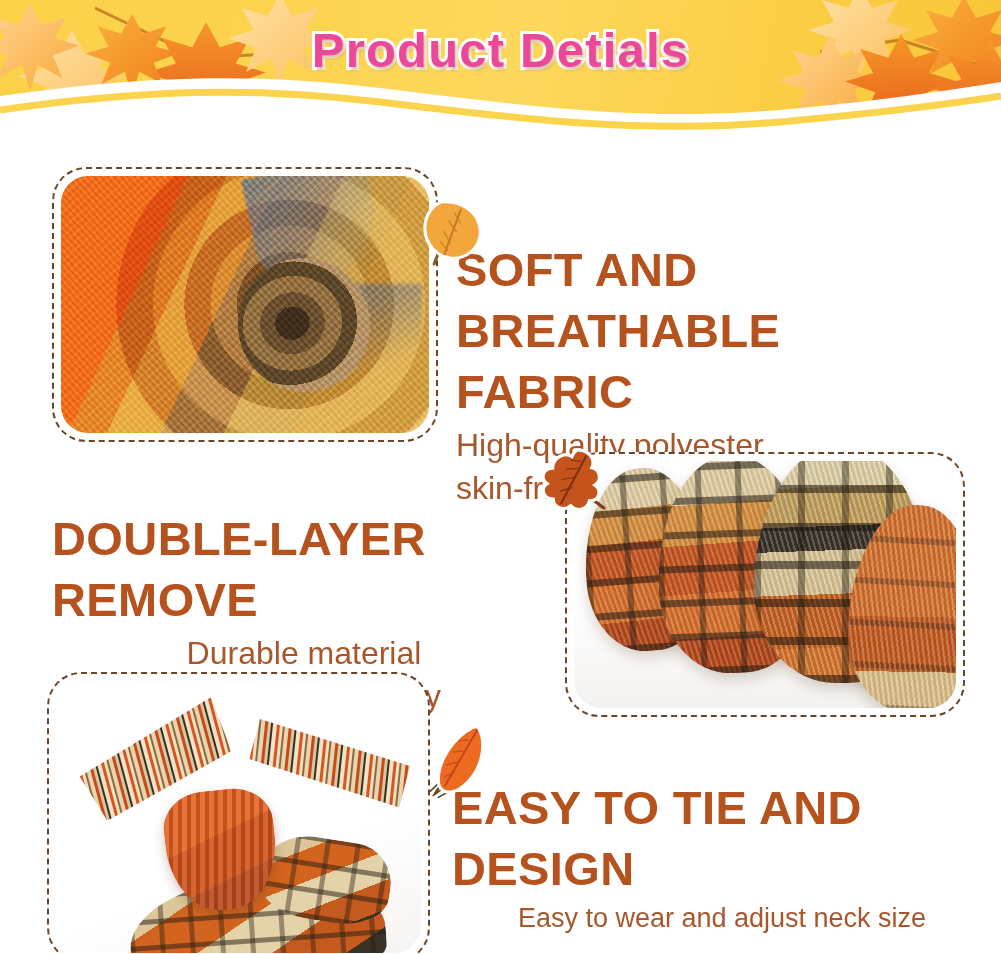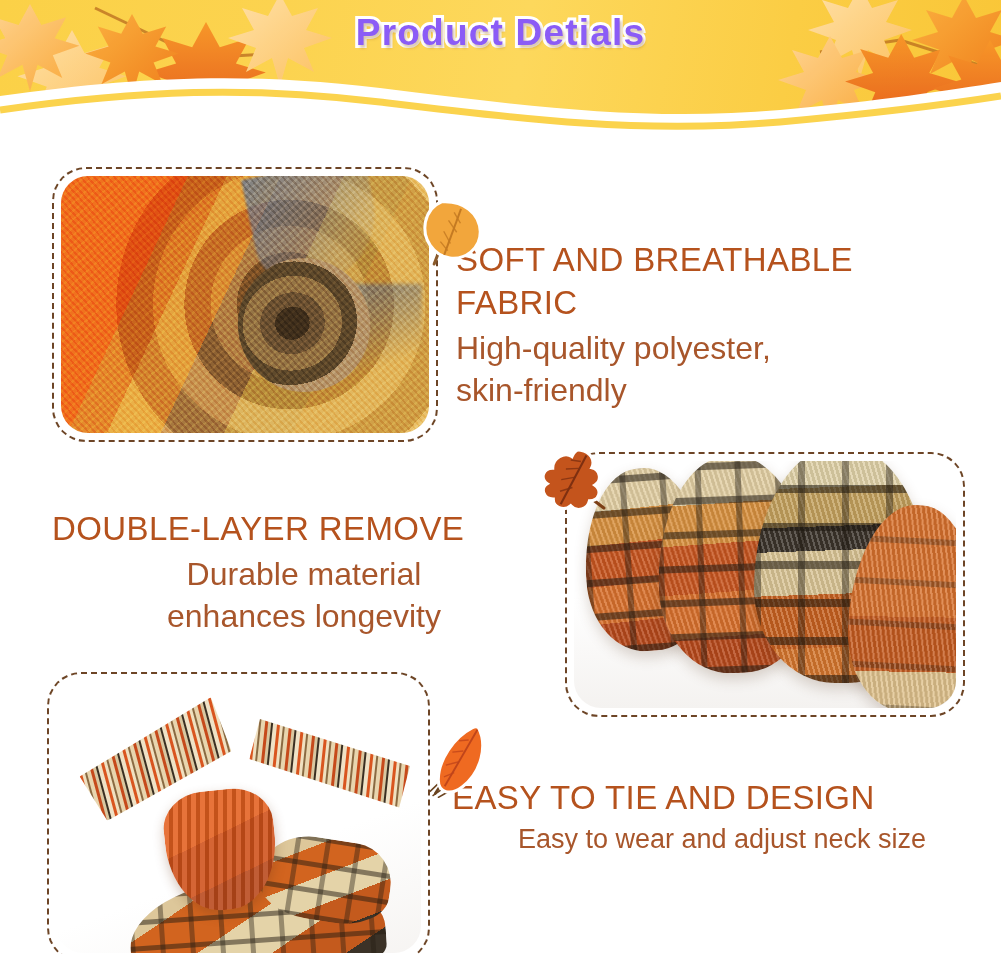--- a/index.html
+++ b/index.html
@@ -18,26 +18,26 @@
     overflow:hidden;
   }
   .banner-bg {
     position:absolute; left:0; top:0; width:1001px; height:130px;
     background:linear-gradient(100deg,#fbd147 0%,#fcd34f 28%,#fdd85c 52%,#fbcd44 78%,#f9c637 100%);
   }
   .banner-leaves { position:absolute; left:0; top:0; width:1001px; height:130px; }
   .banner-wave { position:absolute; left:0; bottom:0; width:1001px; height:60px; }
 
   .banner-title {
-    position:absolute; left:0; top:12px; width:1001px;
+    position:absolute; left:0; top:22px; width:1001px;
     text-align:center;
-    font-size:37px;
+    font-size:49px;
     font-weight:bold;
     letter-spacing:1.2px;
-    color:#8b5cf6;
+    color:#ec4899;
     -webkit-text-stroke:6px #ffffff;
     paint-order:stroke fill;
     text-shadow:2px 3px 3px rgba(140,85,20,.35);
     z-index:5;
     font-family:"Liberation Sans", sans-serif;
   }
 
   
   .photo-frame {
     position:absolute;
@@ -162,22 +162,22 @@
       linear-gradient(150deg,#ddc79a 0 24%, #d2641f 24% 46%, #e4d3a8 46% 66%, #c45a1d 66% 86%, #3b3227 86% 100%);
   }
   #tail-b { left:20%; bottom:-6%; width:70%; height:34%;
     border-radius:50% 44% 10% 10% / 70% 64% 18% 18%; transform:rotate(-4deg); }
   #tail-c { right:8%; top:58%; width:36%; height:30%;
     border-radius:40% 30% 40% 40% / 50% 50% 40% 40%; transform:rotate(9deg); }
 
   
   .feature-title {
     color:#b5521d;
-    font-weight:normal;
-    font-size:33px;
+    font-weight:bold;
+    font-size:47px;
     line-height:1.30;
     letter-spacing:.4px;
     white-space:pre-line;
   }
   .feature-sub {
     color:#a8562b;
     font-size:32px;
     line-height:1.33;
     white-space:pre-line;
     margin-top:2px;

